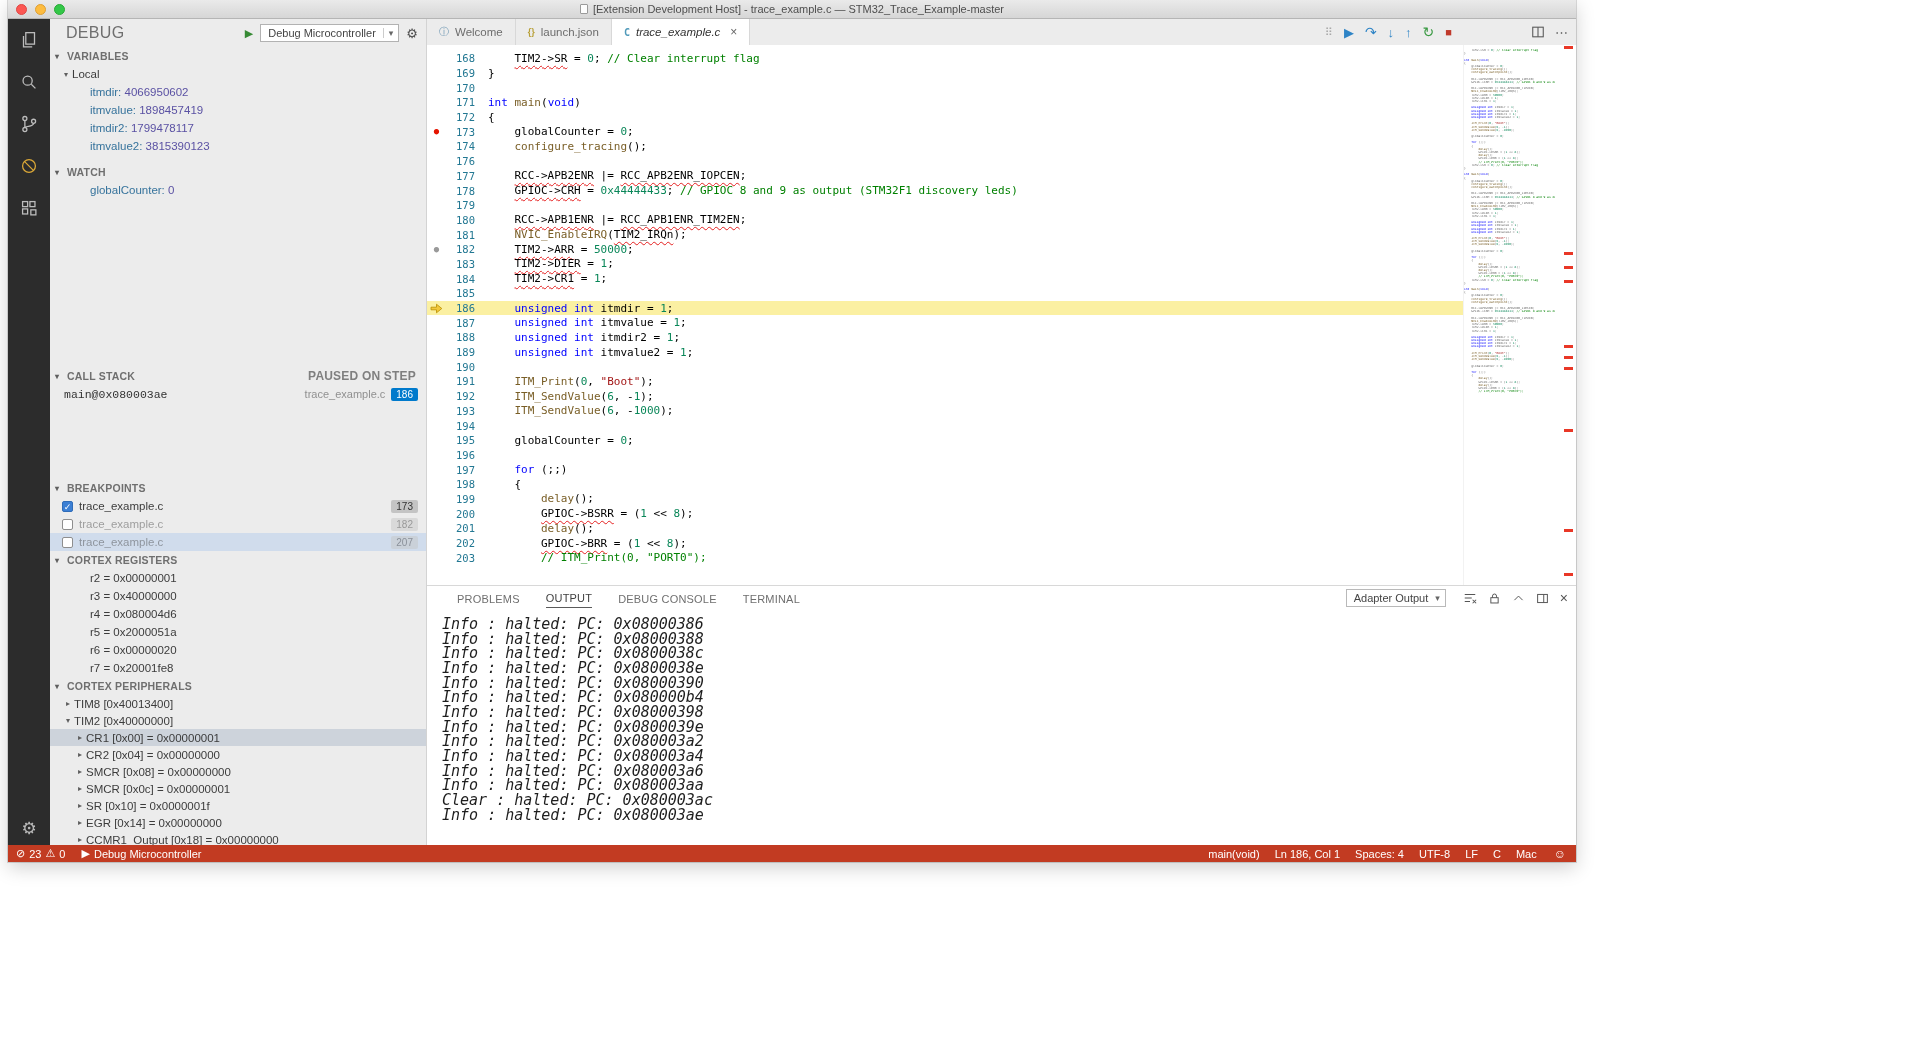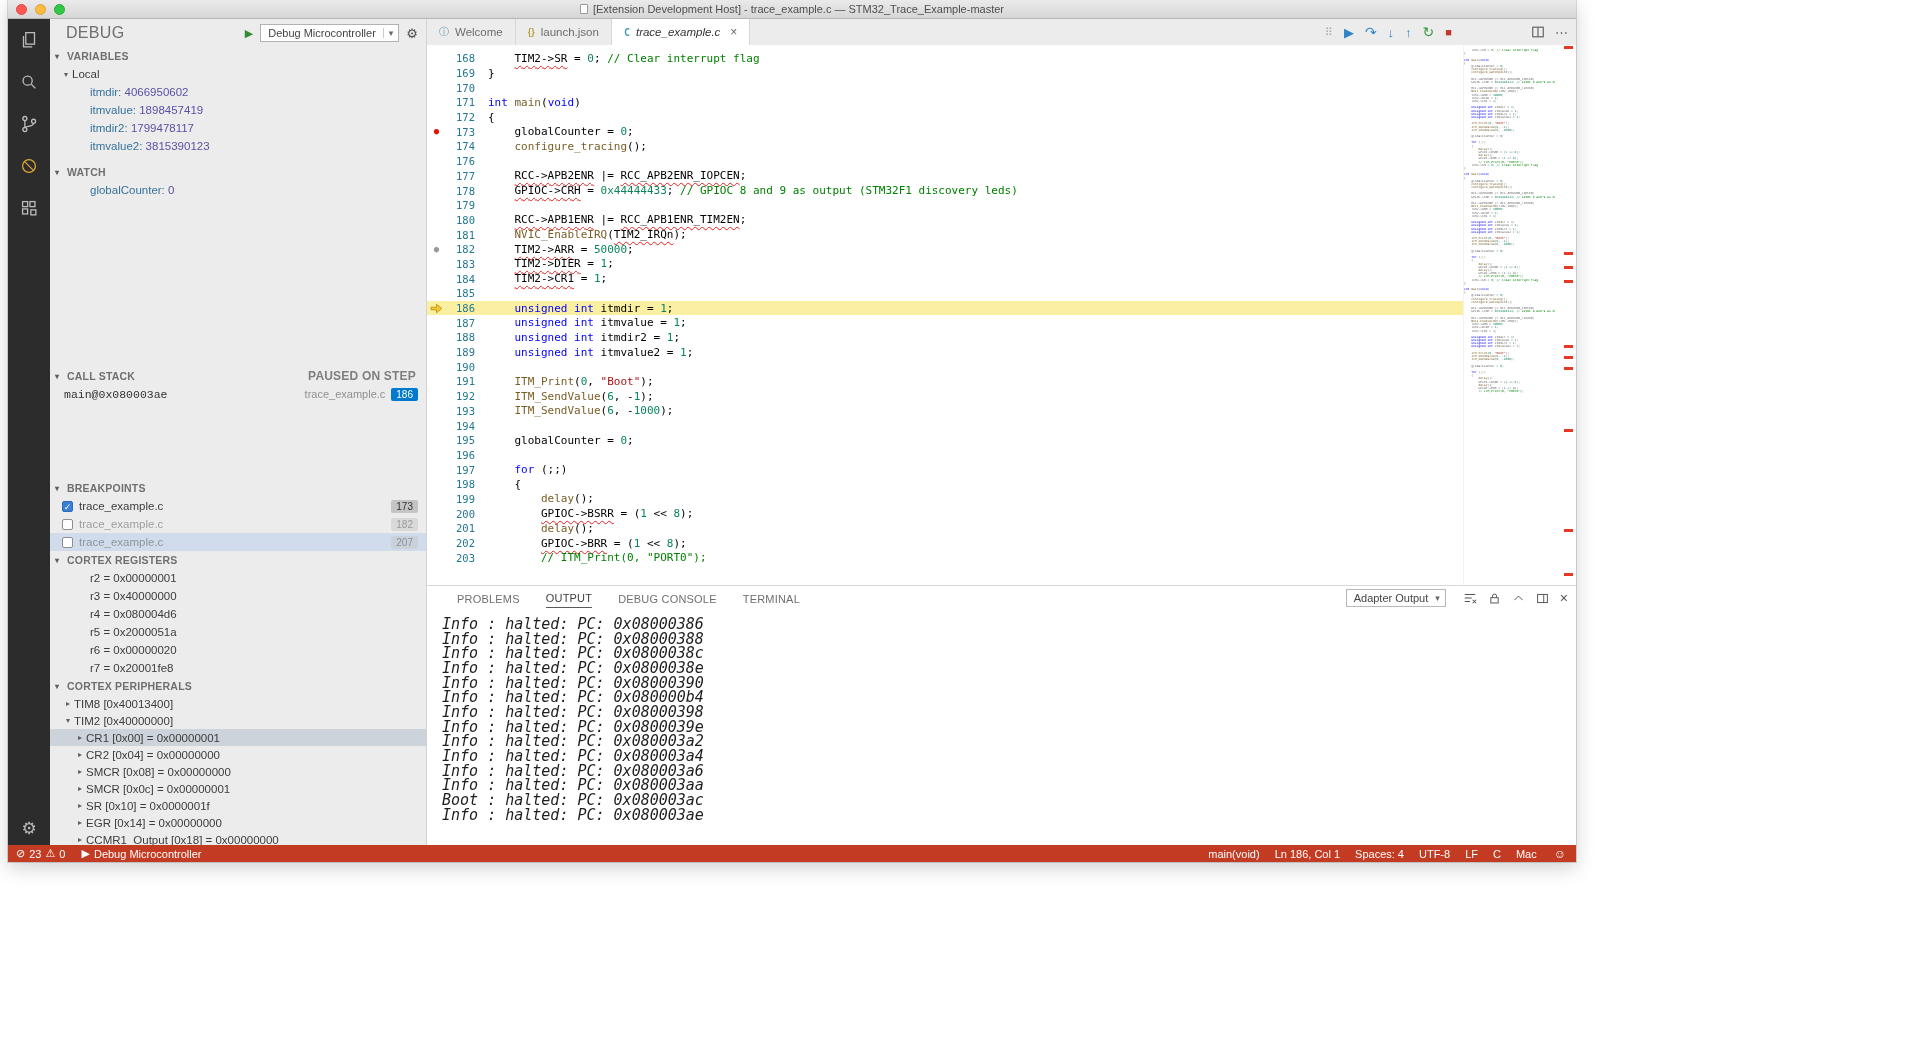--- a/index.html
+++ b/index.html
@@ -577,21 +577,21 @@
             <div class="out-line">Info : halted: PC: 0x0800038c</div>
             <div class="out-line">Info : halted: PC: 0x0800038e</div>
             <div class="out-line">Info : halted: PC: 0x08000390</div>
             <div class="out-line">Info : halted: PC: 0x080000b4</div>
             <div class="out-line">Info : halted: PC: 0x08000398</div>
             <div class="out-line">Info : halted: PC: 0x0800039e</div>
             <div class="out-line">Info : halted: PC: 0x080003a2</div>
             <div class="out-line">Info : halted: PC: 0x080003a4</div>
             <div class="out-line">Info : halted: PC: 0x080003a6</div>
             <div class="out-line">Info : halted: PC: 0x080003aa</div>
-            <div class="out-line">Boot : halted: PC: 0x080003ac</div>
+            <div class="out-line">Clear : halted: PC: 0x080003ac</div>
             <div class="out-line">Info : halted: PC: 0x080003ae</div>
           </div>
       </div>
     </div>
 
   </div>
 
   <div class="statusbar">
     <div class="sb-group">
       <span class="sb-ico">⊘</span>

